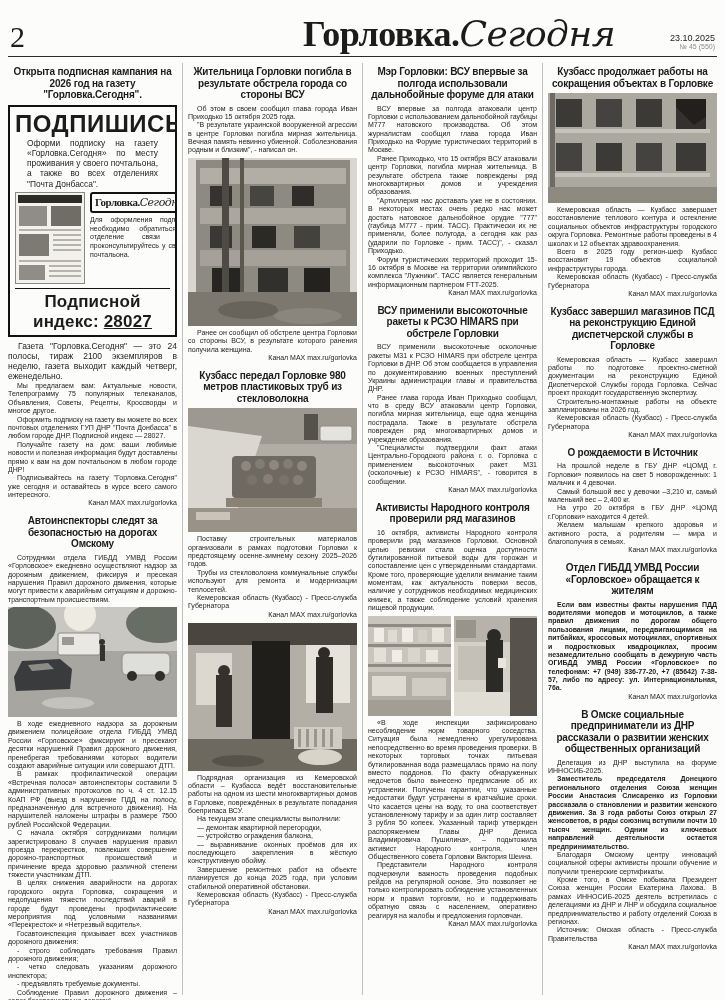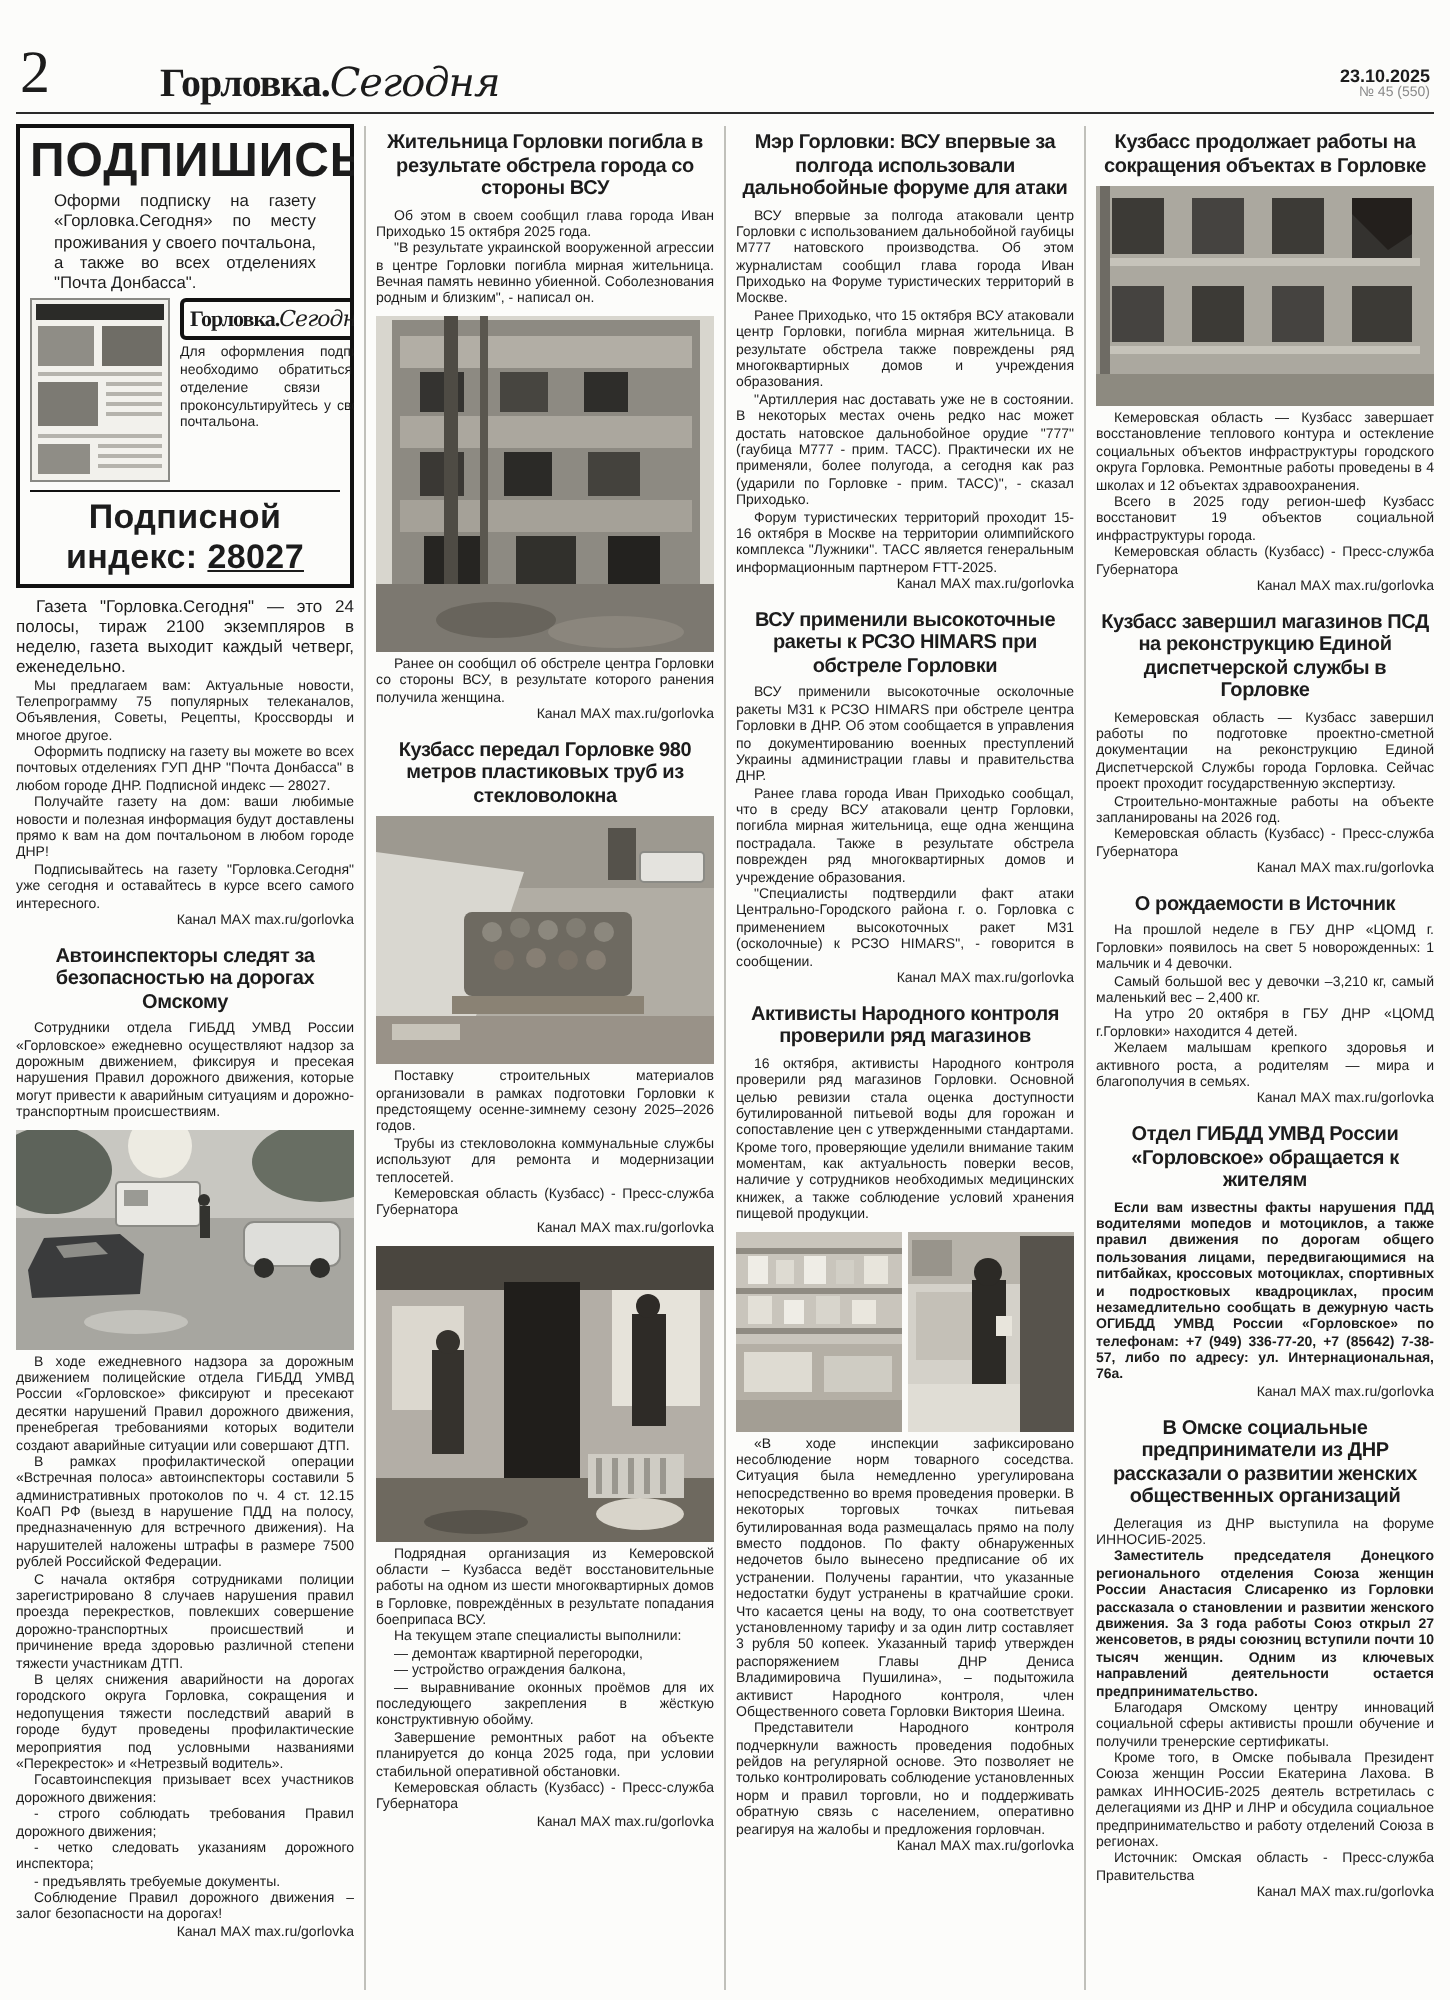--- a/index.html
+++ b/index.html
@@ -1,25 +1,25 @@
 <!DOCTYPE html>
 <html lang="ru"><head>
 <meta charset="utf-8">
 <style>
   html,body{margin:0;padding:0;background:#777;}
   .page{width:725px;height:1000px;background:#fcfcfa;color:#1c1c1c;margin:0 auto;
         font-family:"Liberation Sans",sans-serif;overflow:hidden;position:relative;}
   
   .hdr{display:grid;grid-template-columns:70px 1fr 100px;align-items:end;padding:8px 10px 2px;height:44px;}
   .pageno{font-family:"Liberation Serif",serif;font-size:30px;line-height:1;}
-  .masthead{text-align:left;font-size:20px;line-height:1;white-space:nowrap;}
+  .masthead{text-align:right;font-size:36px;line-height:1;white-space:nowrap;}
   .mh-bold{font-family:"Liberation Serif",serif;font-weight:700;letter-spacing:-0.5px;}
   .mh-script{font-family:"DejaVu Serif",serif;font-style:italic;font-weight:400;letter-spacing:-0.5px;}
   .dateblock{text-align:right;padding-bottom:2px;}
-  .date{font-size:9px;font-weight:700;}
+  .date{font-size:9px;font-weight:400;}
   .issue{font-size:7px;color:#8a8a8a;}
   .rule{border-top:1.5px solid #2a2a2a;margin:2px 8px 0;}
   
   .cols{display:flex;padding:2px 8px 0;height:946px;}
   .col{width:169px;overflow:hidden;}
   .vsep{width:1px;background:#c0c0ba;margin:4px 5px 10px;}
   
   .hl{font-size:10px;font-weight:700;text-align:center;line-height:1.15;margin:7px 1px 4px;letter-spacing:-0.2px;}
   .b{font-size:7px;line-height:1.2;text-align:justify;margin:0;text-indent:9px;hyphens:auto;}
   .cr{font-size:7px;line-height:1.25;text-align:right;margin:0 0 1px;}
@@ -54,20 +54,21 @@
       <div class="date">23.10.2025</div>
       <div class="issue">№ 45 (550)</div>
     </div>
   </div>
   <div class="rule"></div>
 
   <div class="cols">
 
     <section class="col">
       <article>
+        <h2 class="hl">Открыта подписная кампания на 2026 год на газету "Горловка.Сегодня".</h2>
         <div class="subbox">
           <div class="shout">ПОДПИШИСЬ!</div>
           <p class="subintro">Оформи подписку на газету «Горловка.Сегодня» по месту проживания у своего почтальона, а также во всех отделениях "Почта Донбасса".</p>
           <div class="subrow">
             <svg class="thumb" width="70" height="92" viewBox="0 0 70 92">
               <rect x="0.5" y="0.5" width="69" height="91" fill="#f2f1ec" stroke="#8a8a85"></rect>
               <rect x="3" y="3" width="64" height="8" fill="#2b2b28"></rect>
               <rect x="4" y="14" width="28" height="20" fill="#8f8d86"></rect>
               <rect x="36" y="14" width="30" height="20" fill="#6f6d66"></rect>
               <rect x="4" y="37" width="62" height="2" fill="#b5b3ac"></rect>

